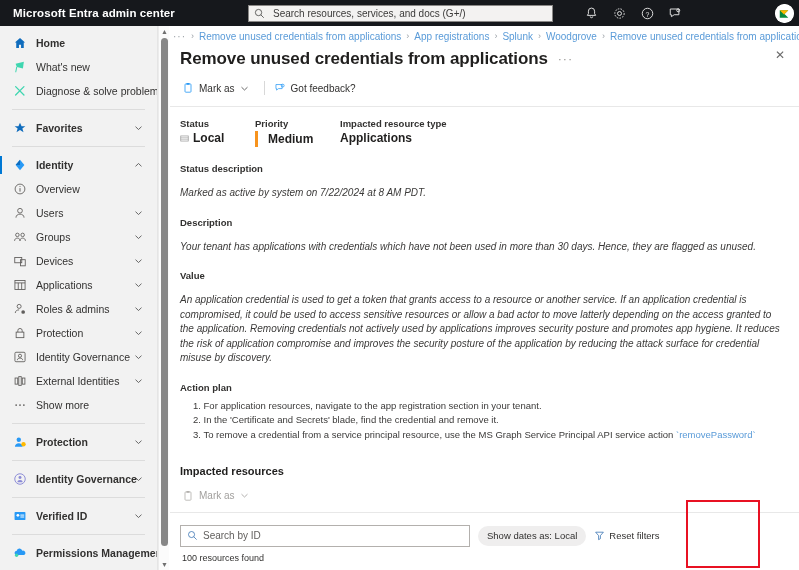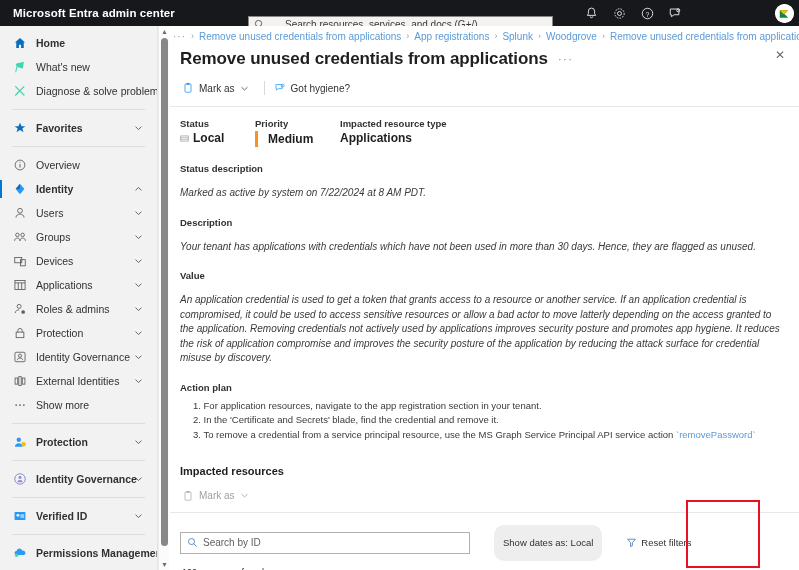--- a/index.html
+++ b/index.html
@@ -22,27 +22,27 @@
   }
   .brand {
     color: #ffffff;
     font-size: 11.5px;
     font-weight: 600;
     padding-left: 13px;
     letter-spacing: .1px;
     white-space: nowrap;
   }
   .topsearch {
-    position: absolute; left: 248px; top: 16px;
+    position: absolute; left: 248px; top: 5px;
     width: 305px; height: 17px;
     background: #f3f2f1;
     border: 1px solid #8a8886;
     display: flex; align-items: center;
     padding: 0 5px;
-    gap: 20px;
+    gap: 8px;
   }
   .topsearch .ph {
     font-size: 10px; color: #3b3a39; white-space: nowrap;
   }
   .topicons {
     position: absolute; right: 116px; top: 0;
     height: 26px; display: flex; align-items: center; gap: 13px;
   }
   .topicons .ti { width: 15px; height: 15px; display: block; cursor: pointer; }
   .account {
@@ -170,28 +170,28 @@
     font-style: italic;
   }
   .plan { margin: 0 12px 0 23px; padding: 0; font-size: 9.5px; color: #3b3a39; line-height: 1.55; }
   .code { color: #5a9bd8; }
 
   .imp-h { font-size: 11px; font-weight: 700; color: #201f1e; margin: 22px 0 0 10px; }
 
   .cmdbar2 { display: flex; align-items: center; margin: 10px 0 0 10px; height: 18px; }
   .cmd-dis { color: #a19f9d; }
 
-  .filters { display: flex; align-items: center; gap: 24px; margin: 12px 0 0 10px; }
+  .filters { display: flex; align-items: center; gap: 8px; margin: 12px 0 0 10px; }
   .srchbox {
     width: 290px; height: 22px; border: 1px solid #b3b0ad; background: #fff;
     display: flex; align-items: center; gap: 5px; padding: 0 6px;
   }
   .srchbox .ph { color: #605e5c; font-size: 10px; }
   .pill {
-    height: 36px; background: #efeeee; border-radius: 10px;
+    height: 20px; background: #efeeee; border-radius: 10px;
     display: flex; align-items: center; padding: 0 9px;
     font-size: 9.5px; color: #323130; cursor: pointer;
   }
   .resetf { display: flex; align-items: center; gap: 4px; font-size: 9.5px; color: #323130; cursor: pointer; }
 
   .found { font-size: 9px; color: #323130; margin: 6px 0 0 12px; }
 
   table.grid { width: 611px; border-collapse: collapse; margin-left: 10px; margin-top: 6px; table-layout: fixed; }
   table.grid th {
     text-align: left; font-size: 11px; font-weight: 700; color: #323130;
@@ -310,44 +310,44 @@
     <span class="chev">
       <svg class="ic" width="9" height="9" viewBox="0 0 12 12">
           <path d="M2 4.2 6 8l4-3.8" stroke="#4a4a4a" stroke-width="1.1" fill="none"></path>
         </svg>
     </span>
   </div>
 
   <div class="divider"></div>
 
   <div class="nav-item">
+    <span class="sel-bar"></span>
+    <span class="nav-ico">
+      <svg class="ic" width="14" height="14" viewBox="0 0 16 16">
+          <path d="M8 2 3 8l5 6 5-6z" fill="#2899f5"></path>
+          <path d="M8 2 3 8h5z" fill="#0f6cbd"></path>
+        </svg>
+    </span>
+    <span class="nav-lbl b">Identity</span>
+    <span class="chev">
+      <svg class="ic" width="9" height="9" viewBox="0 0 12 12">
+          <path d="M2 7.8 6 4l4 3.8" stroke="#4a4a4a" stroke-width="1.1" fill="none"></path>
+        </svg>
+    </span>
+  </div>
+
+  <div class="nav-item">
     <span class="nav-ico">
       <svg class="ic" width="14" height="14" viewBox="0 0 16 16">
           <circle cx="8" cy="8" r="5.6" fill="none" stroke="#605e5c" stroke-width="1"></circle>
           <line x1="8" y1="7" x2="8" y2="11" stroke="#605e5c" stroke-width="1.1"></line>
           <circle cx="8" cy="5.2" r="0.6" fill="#605e5c"></circle>
         </svg>
     </span>
     <span class="nav-lbl">Overview</span>
-  </div>
-
-  <div class="nav-item">
-    <span class="sel-bar"></span>
-    <span class="nav-ico">
-      <svg class="ic" width="14" height="14" viewBox="0 0 16 16">
-          <path d="M8 2 3 8l5 6 5-6z" fill="#2899f5"></path>
-          <path d="M8 2 3 8h5z" fill="#0f6cbd"></path>
-        </svg>
-    </span>
-    <span class="nav-lbl b">Identity</span>
-    <span class="chev">
-      <svg class="ic" width="9" height="9" viewBox="0 0 12 12">
-          <path d="M2 7.8 6 4l4 3.8" stroke="#4a4a4a" stroke-width="1.1" fill="none"></path>
-        </svg>
-    </span>
   </div>
 
   <div class="nav-item">
     <span class="nav-ico">
       <svg class="ic" width="14" height="14" viewBox="0 0 16 16">
           <circle cx="8" cy="5.4" r="2.7" fill="none" stroke="#605e5c" stroke-width="1"></circle>
           <path d="M3.4 13.3c0-2.6 2.1-4 4.6-4s4.6 1.4 4.6 4" fill="none" stroke="#605e5c" stroke-width="1"></path>
         </svg>
     </span>
     <span class="nav-lbl">Users</span>
@@ -594,21 +594,21 @@
       </span>
     </div>
     <div class="cmd-div"></div>
     <div class="cmd">
       <span>
         <svg class="ic" width="12" height="12" viewBox="0 0 16 16">
             <path d="M2.6 3.4h8.2v5.4H6l-2.6 2v-2H2.6z" fill="none" stroke="#2899f5" stroke-width="1"></path>
             <circle cx="11.6" cy="4.8" r="1.9" fill="none" stroke="#2899f5" stroke-width="1"></circle>
           </svg>
       </span>
-      <span>Got hygiene?</span>
+      <span>Got feedback?</span>
     </div>
   </div>
 
   <div class="hr-full"></div>
 
   <div class="meta-row">
     <div class="meta-col" style="width:75px">
       <div class="meta-lbl">Status</div>
       <div class="meta-val">
         <span>

